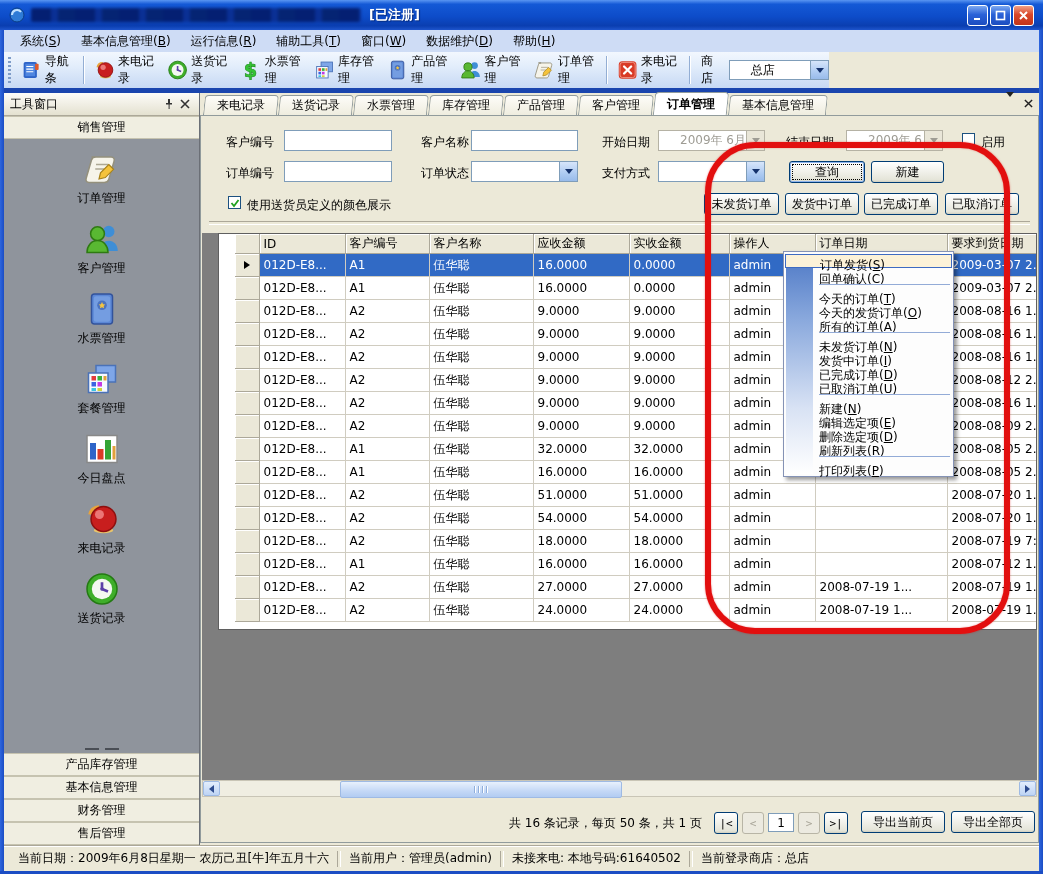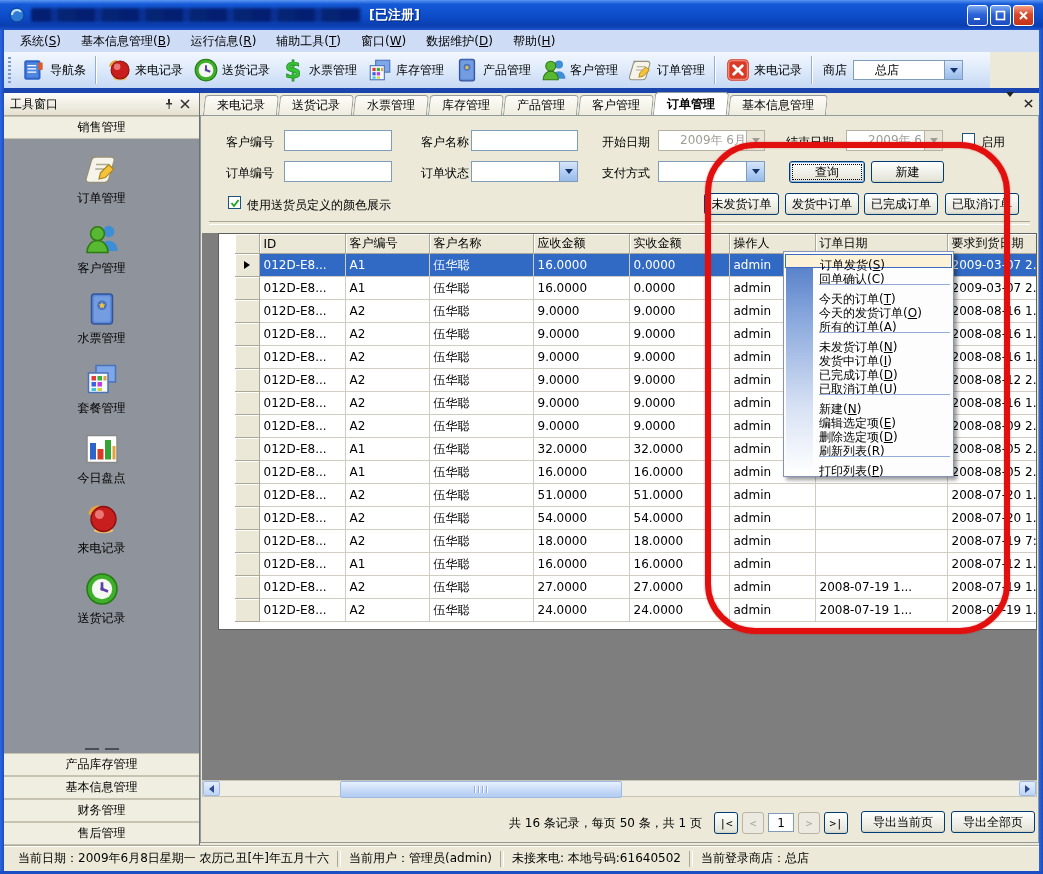--- a/index.html
+++ b/index.html
@@ -16,21 +16,21 @@
     background:repeating-linear-gradient(90deg,#041D6E 0 20px,#0A2F92 20px 27px,#05226F 27px 44px);
     filter:blur(1.5px);opacity:.95;}
   .t-badge{font-weight:bold;font-size:13px;text-shadow:1px 1px 1px #042A7E;}
   .winbtn{width:21px;height:21px;border-radius:3px;margin-left:2px;border:1px solid #fff;
     display:flex;align-items:center;justify-content:center;box-sizing:border-box;}
   .winbtn.b{background:linear-gradient(180deg,#7CA8F0,#2B62D8 45%,#1C4DC0);}
   .winbtn.r{background:linear-gradient(180deg,#F2A084,#D9472B 45%,#C23418);}
   .menubar{position:absolute;left:4px;top:30px;width:1035px;height:22px;background:#CEDCF5;
     display:flex;align-items:center;padding-left:6px;box-sizing:border-box;}
   .mitem{padding:16px 10px;cursor:default;}
-  .toolbar{position:absolute;left:4px;top:52px;width:986px;height:36px;
+  .toolbar{position:absolute;left:4px;top:52px;width:825px;height:36px;
     background:linear-gradient(180deg,#F2F7FE 0%,#E2EDFB 40%,#C7D9F4 100%);
     display:flex;align-items:center;padding-left:2px;box-sizing:border-box;}
   .grip{width:3px;height:26px;margin:0 5px 0 2px;
     background:repeating-linear-gradient(180deg,#7E9CC8 0 2px,transparent 2px 4px);}
   .tbtn{display:flex;align-items:center;gap:3px;padding:3px 5px;border-radius:3px;cursor:default;}
   .i26{width:26px;height:26px;} .i36{width:36px;height:36px;}
   .tsep{width:1px;height:28px;background:#93AED4;border-right:1px solid #fff;margin:0 4px;}
   .shop{display:flex;align-items:center;gap:6px;margin-left:6px;}
   .topstrip{position:absolute;left:0;top:88px;width:1043px;height:5px;background:#1A45AE;}
   .sideL,.sideR{position:absolute;top:30px;bottom:0;width:4px;

